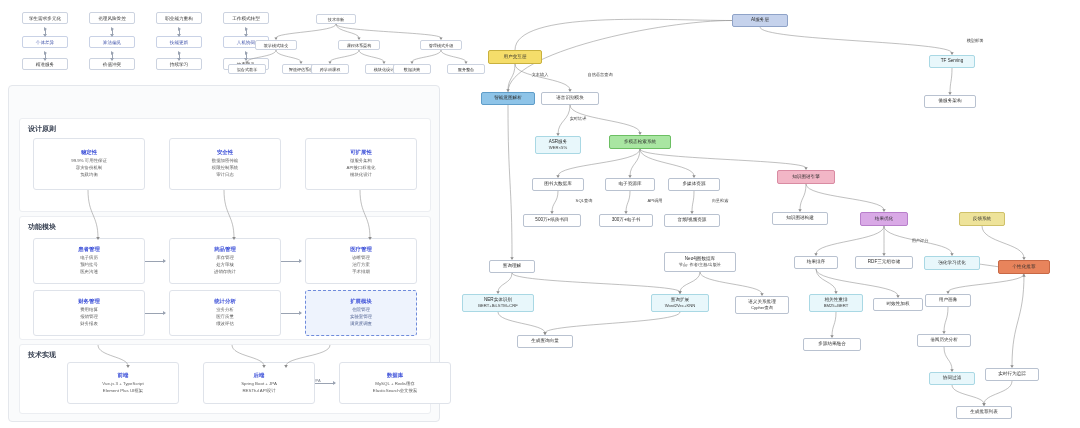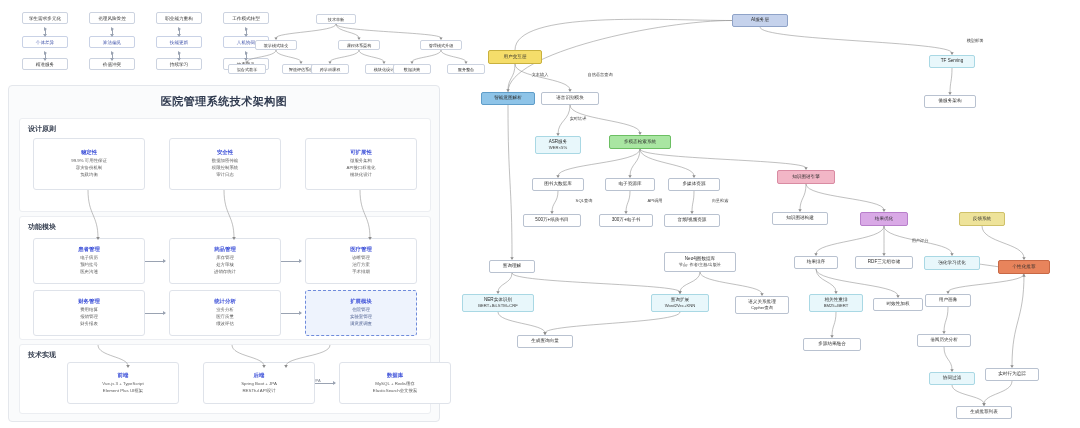--- a/index.html
+++ b/index.html
@@ -112,21 +112,20 @@
       <polygon class="ar" points="382.4,61.4 385.6,61.4 384,64"></polygon>
       <path d="M336,24 C336,32 441,32 441,38"></path>
       <polygon class="ar" points="439.4,37.4 442.6,37.4 441,40"></polygon>
       <path d="M441,50 C441,57 412,57 412,62"></path>
       <polygon class="ar" points="410.4,61.4 413.6,61.4 412,64"></polygon>
       <path d="M441,50 C441,57 466,57 466,62"></path>
       <polygon class="ar" points="464.4,61.4 467.6,61.4 466,64"></polygon>
     </svg>
 
   <div id="panel">
-    <div id="panel-title">医院管理系统技术架构图</div>
 
     <div class="section" style="top:32px;height:92px;">
       <div class="section-label">设计原则</div>
     </div>
 
     <div class="section" style="top:130px;height:122px;">
       <div class="section-label">功能模块</div>
     </div>
 
     <div class="section" style="top:258px;height:68px;">

